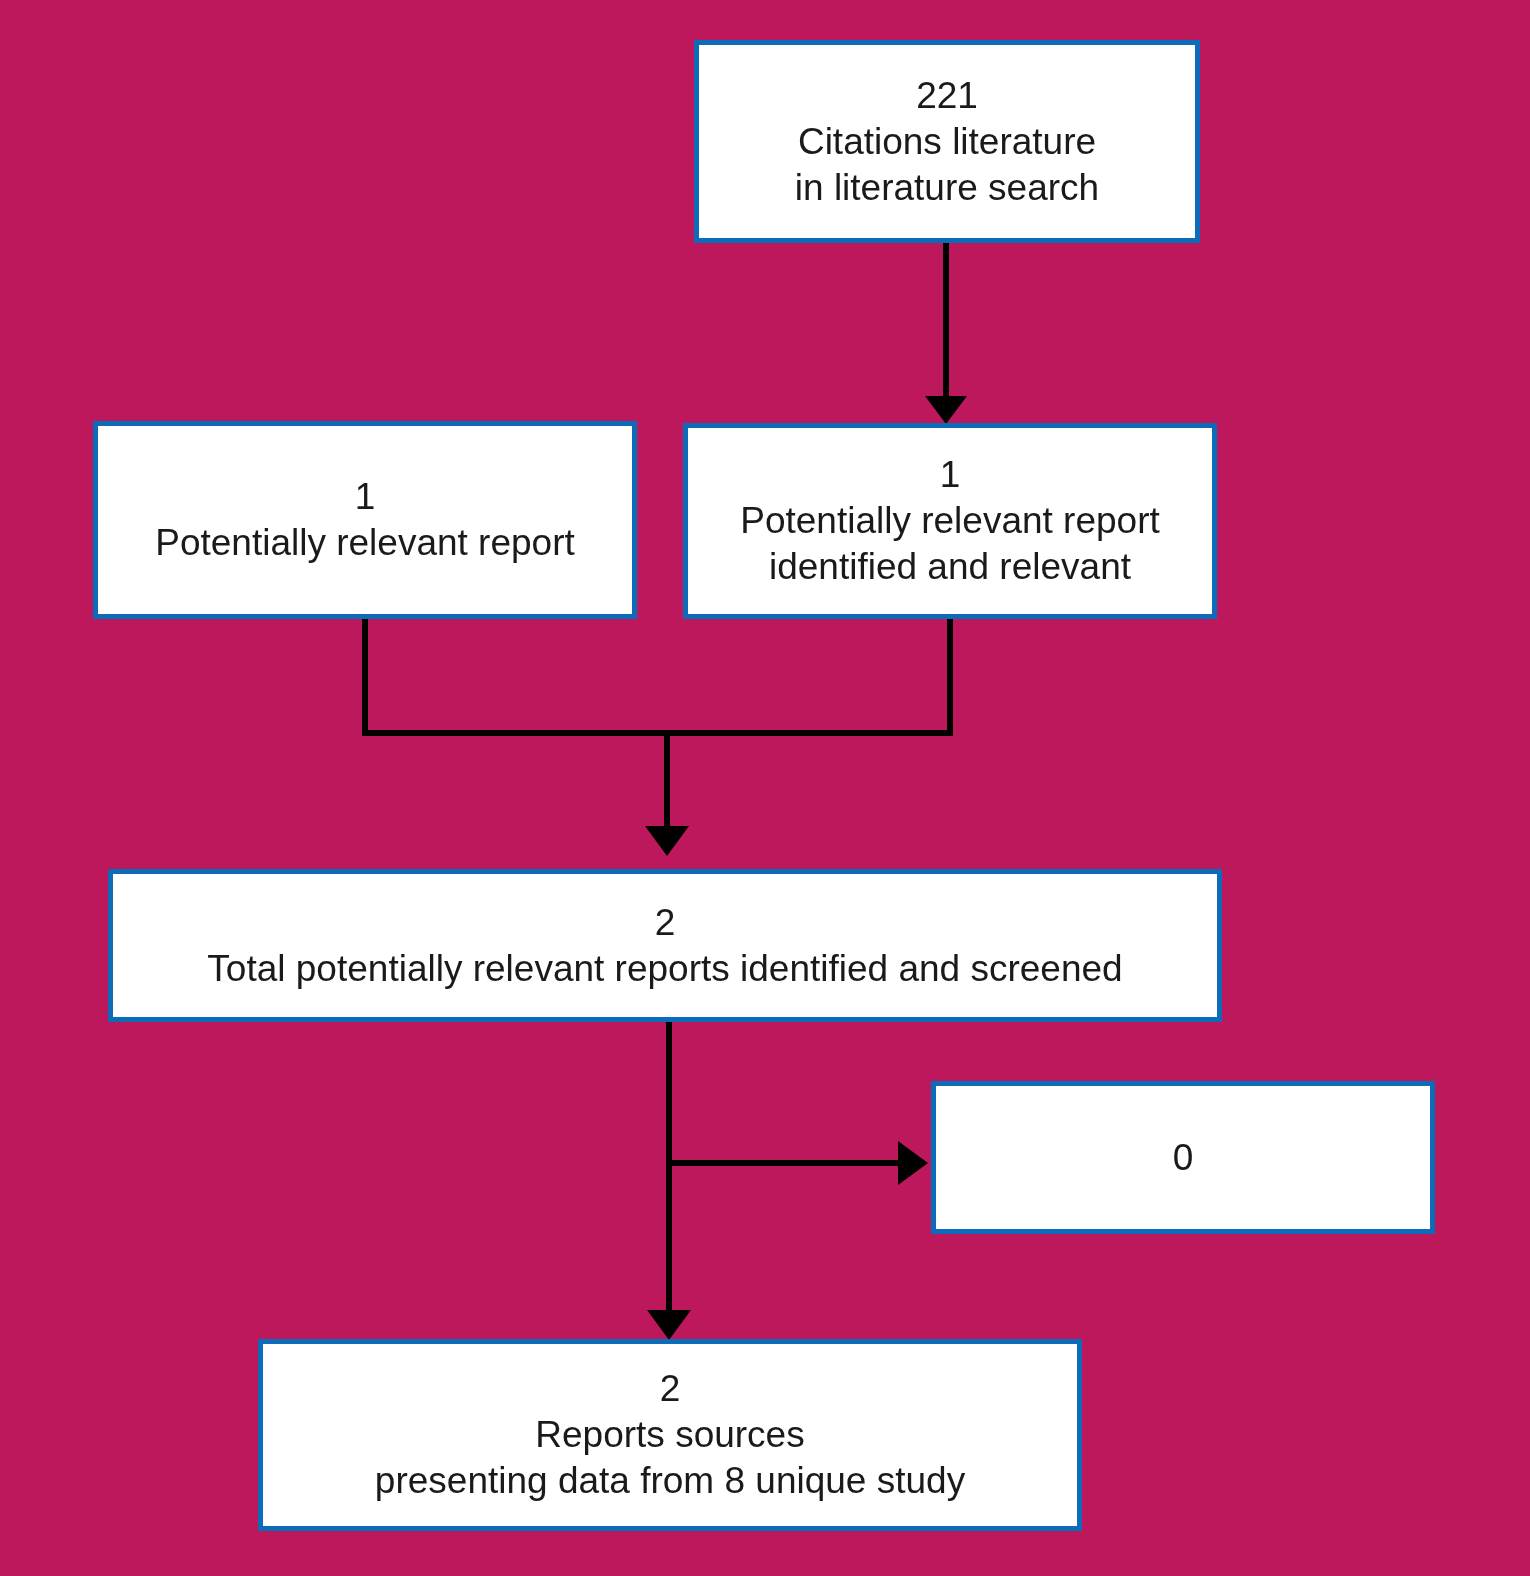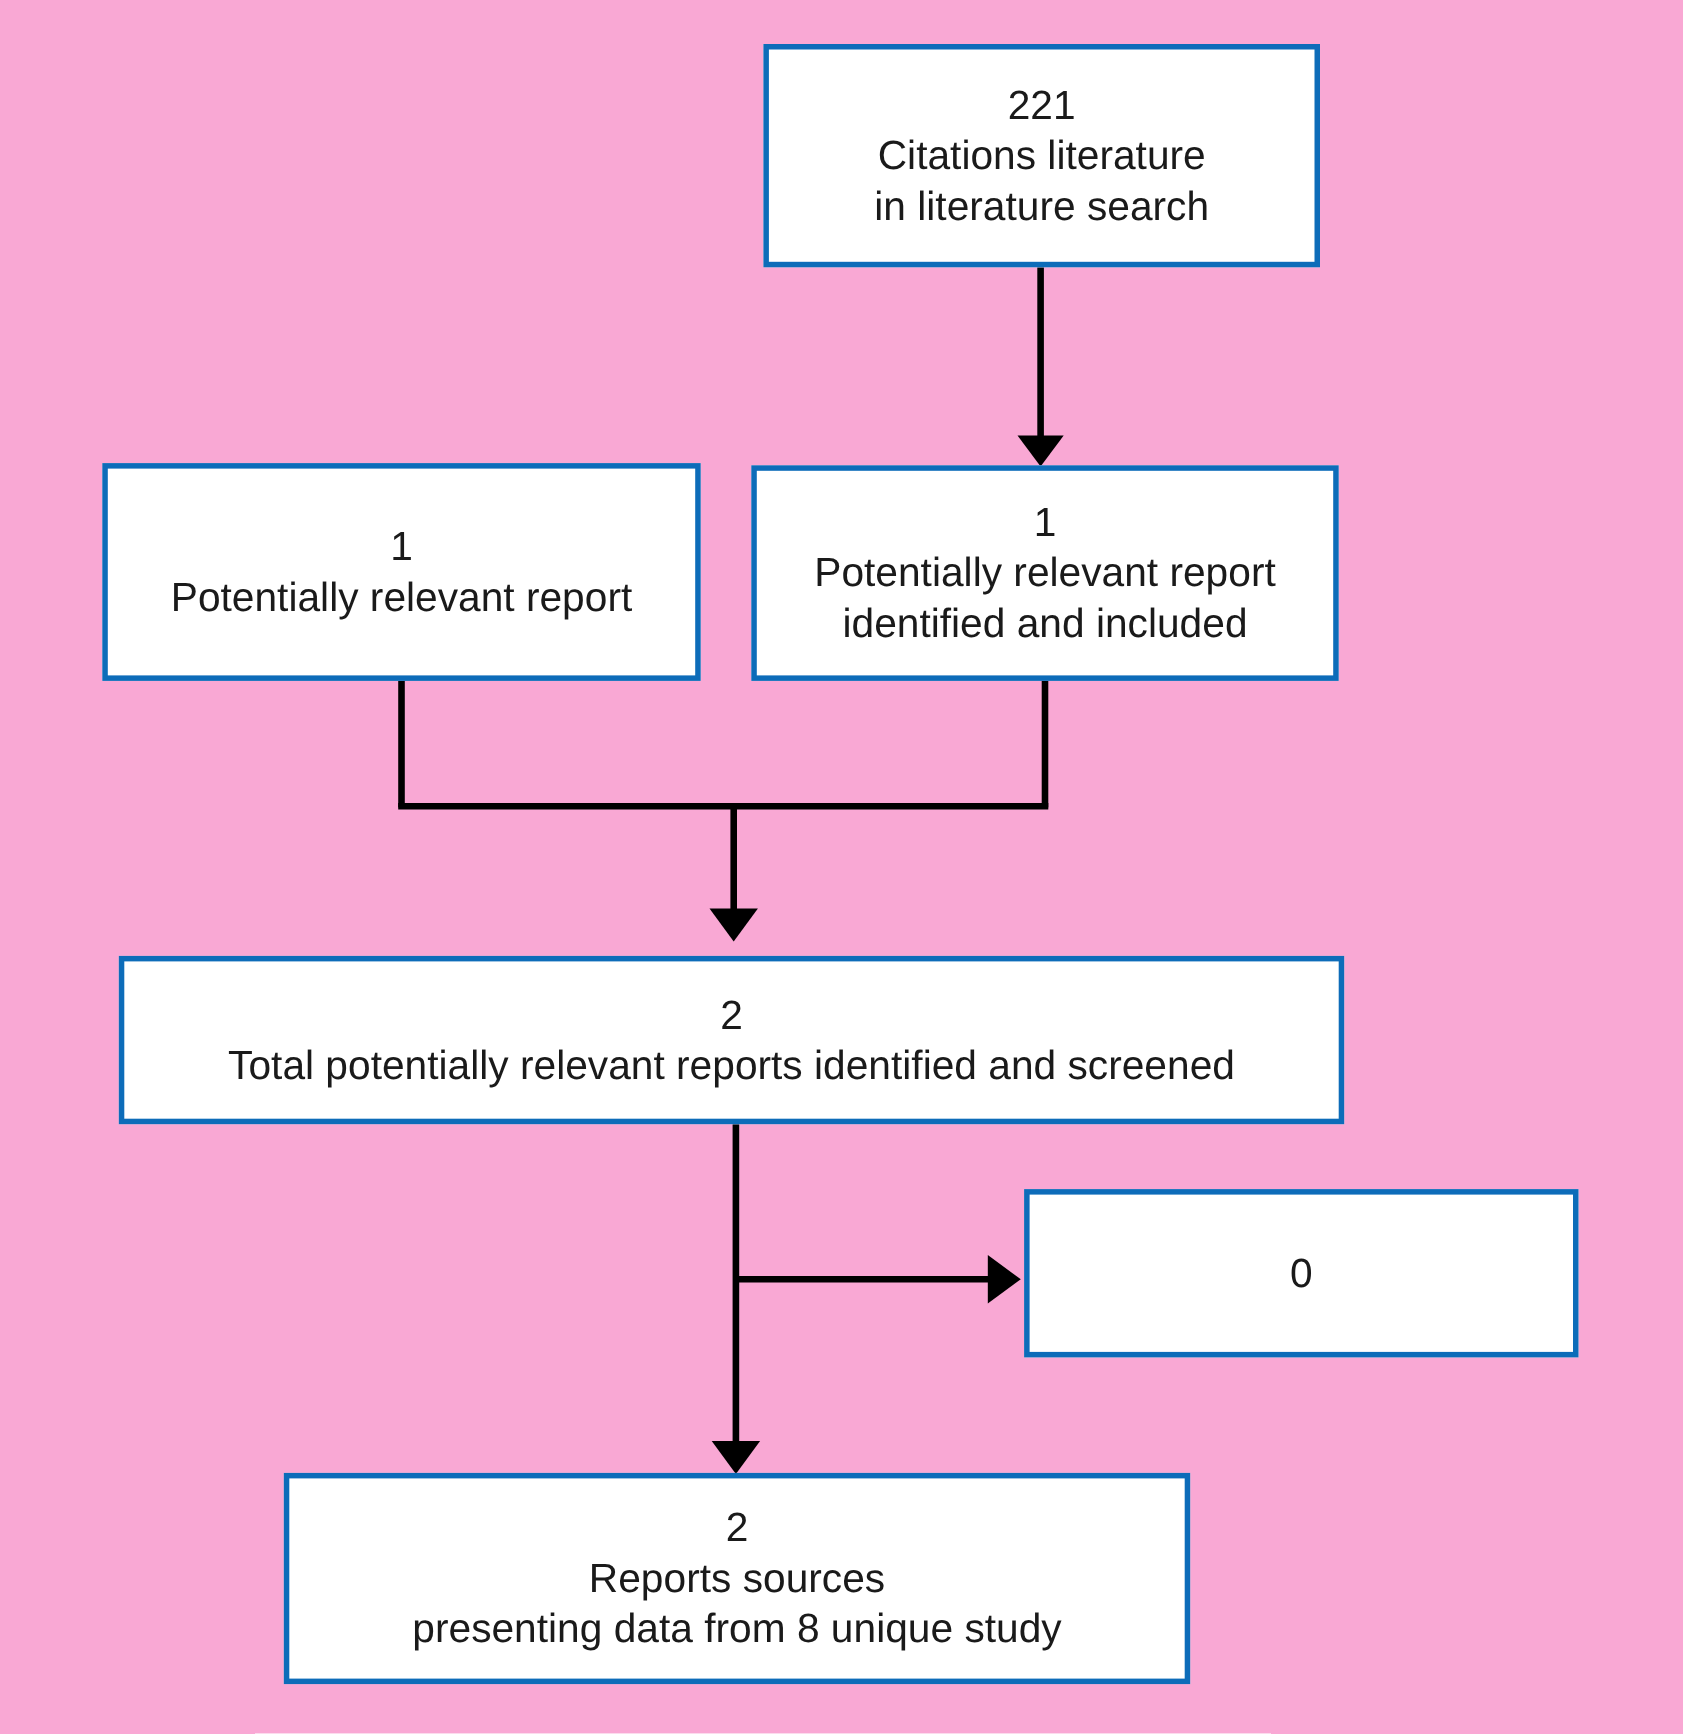--- a/index.html
+++ b/index.html
@@ -9,21 +9,21 @@
     background: #ffffff;
   }
   body {
     font-family: "Liberation Sans", sans-serif;
     color: #000000;
   }
   #flow-canvas {
     position: relative;
     width: 1530px;
     height: 1576px;
-    background: #f9a8d4;
+    background: #be185d;
     overflow: hidden;
   }
   .flow-box {
     position: absolute;
     box-sizing: border-box;
     background: #ffffff;
     border: 5px solid #0d6cb9;
     display: flex;
     flex-direction: column;
     align-items: center;
@@ -103,21 +103,21 @@
   </div>
 
   <div class="flow-box" id="box-other-sources">
     <span class="line count">1</span>
     <span class="line">Potentially relevant report</span>
   </div>
 
   <div class="flow-box" id="box-identified">
     <span class="line count">1</span>
     <span class="line">Potentially relevant report</span>
-    <span class="line">identified and included</span>
+    <span class="line">identified and relevant</span>
   </div>
 
   <div class="flow-box" id="box-total">
     <span class="line count">2</span>
     <span class="line">Total potentially relevant reports identified and screened</span>
   </div>
 
   <div class="flow-box" id="box-excluded">
     <span class="line count">0</span>
   </div>

